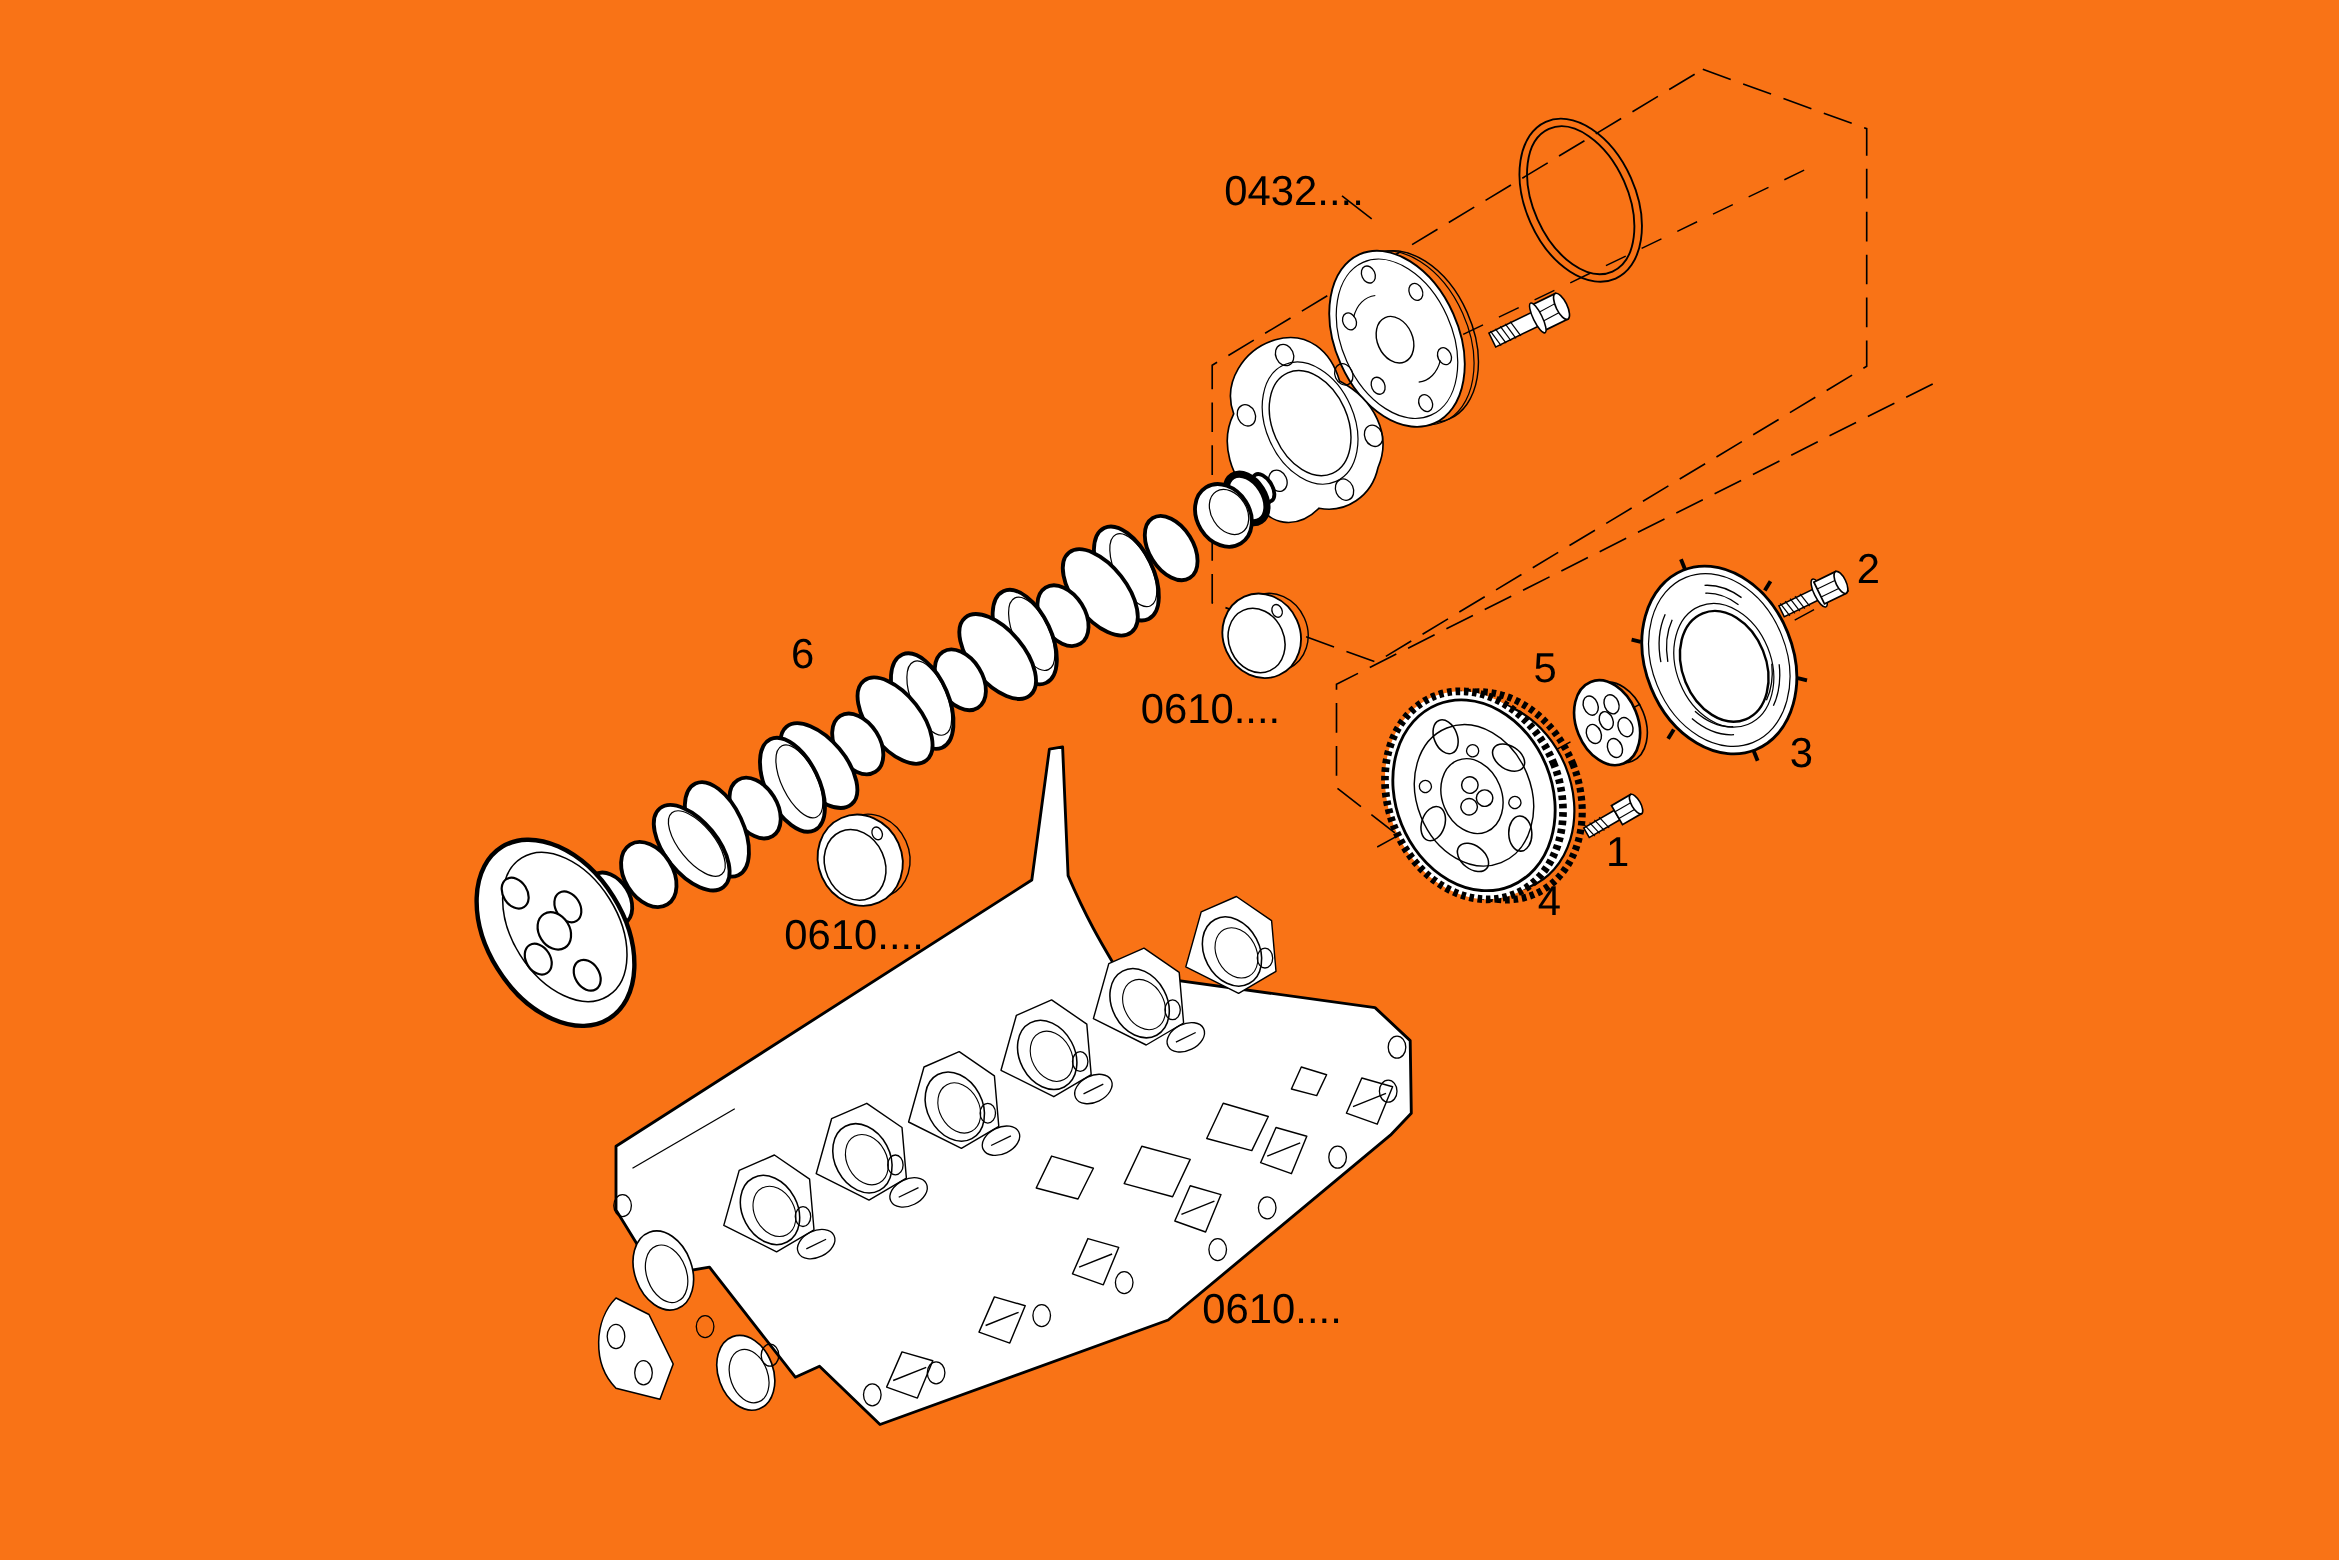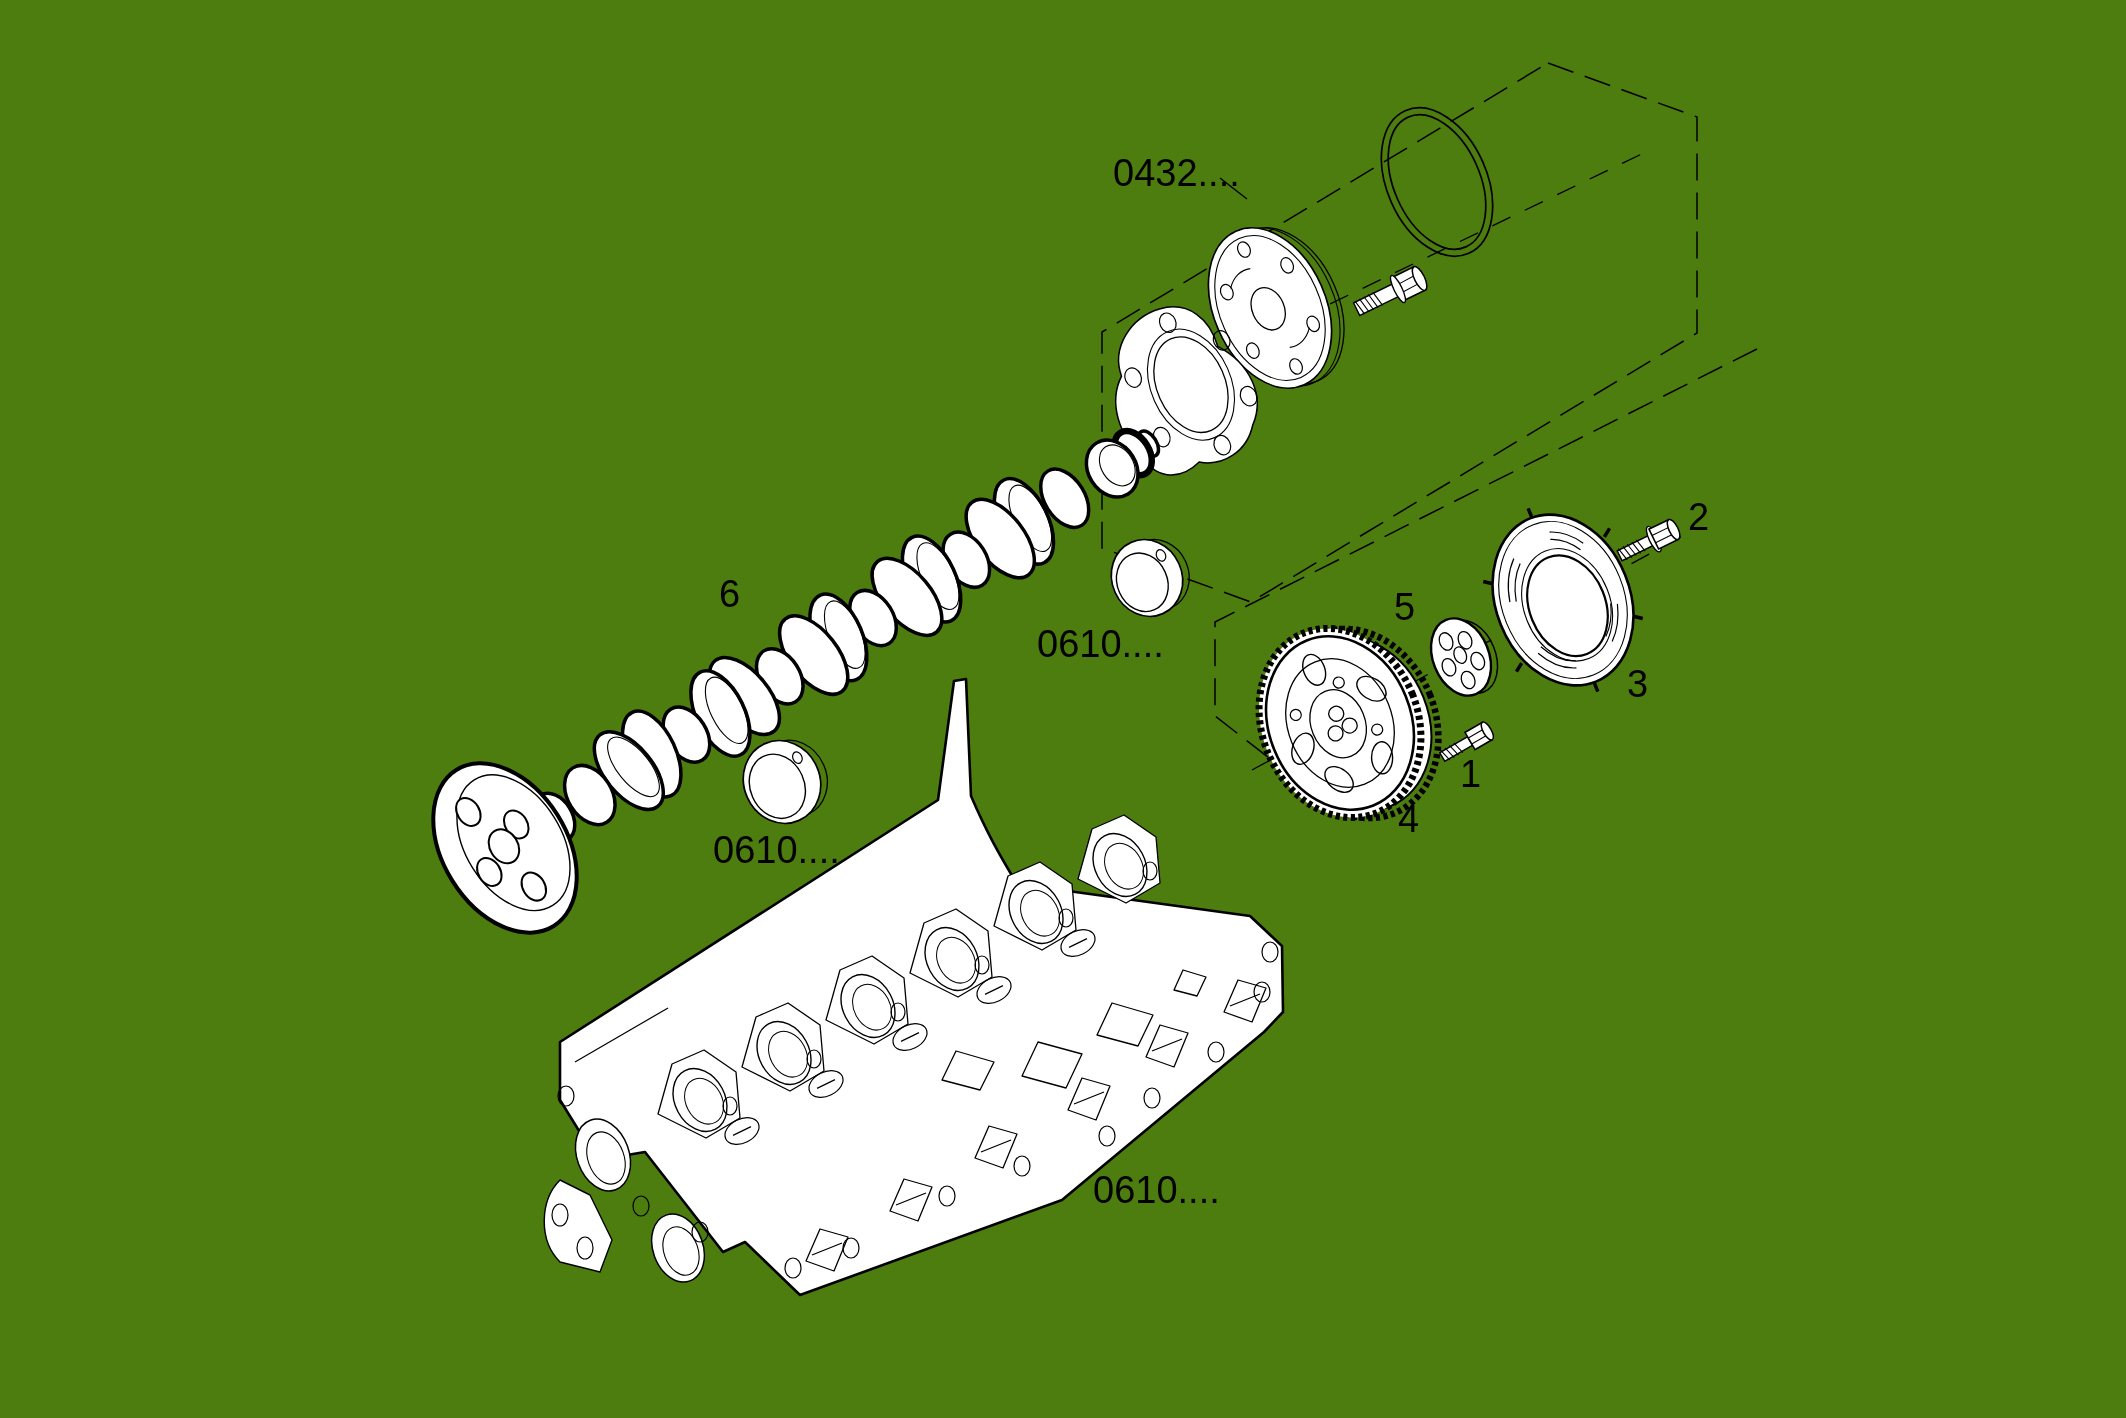--- a/index.html
+++ b/index.html
@@ -1,16 +1,16 @@
 <!DOCTYPE html>
 <html><head>
 <meta charset="utf-8">
 <style>
   html,body{margin:0;padding:0;background:#ffffff;}
-  .stage{position:relative;width:2126px;height:1418px;background:#4d7c0f;overflow:hidden;}
+  .stage{position:relative;width:2126px;height:1418px;background:#f97316;overflow:hidden;}
   svg{position:absolute;left:0;top:0;}
   .ink{stroke:#000;fill:none;}
   .w{stroke:#000;fill:#fff;}
   text{font-family:"Liberation Sans","DejaVu Sans",sans-serif;font-size:38px;fill:#000;}
 </style>
 </head>
 <body>
 
 <div class="stage">
 <svg width="2126" height="1418" viewBox="0 0 2126 1418">

